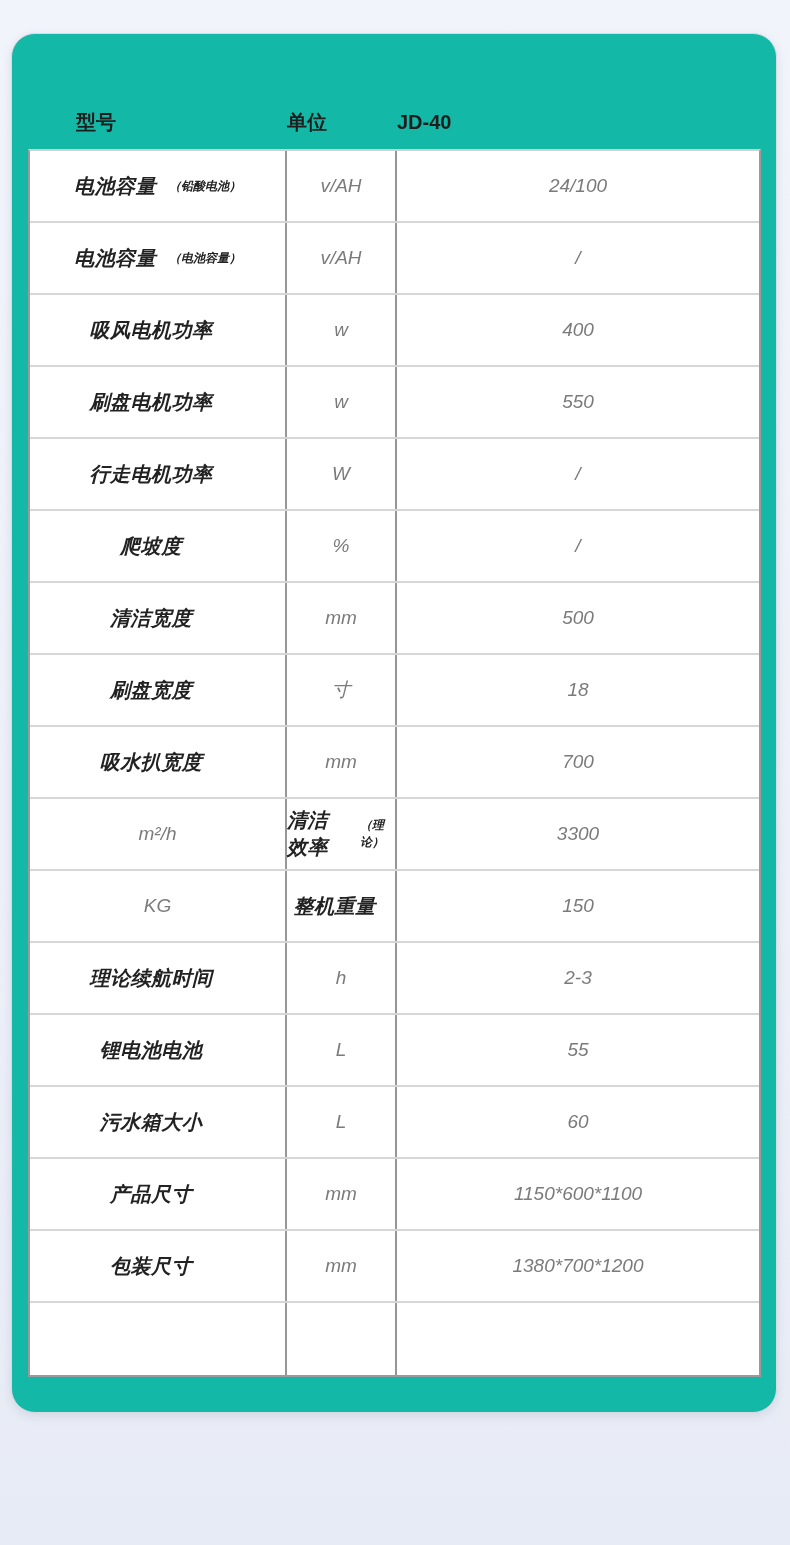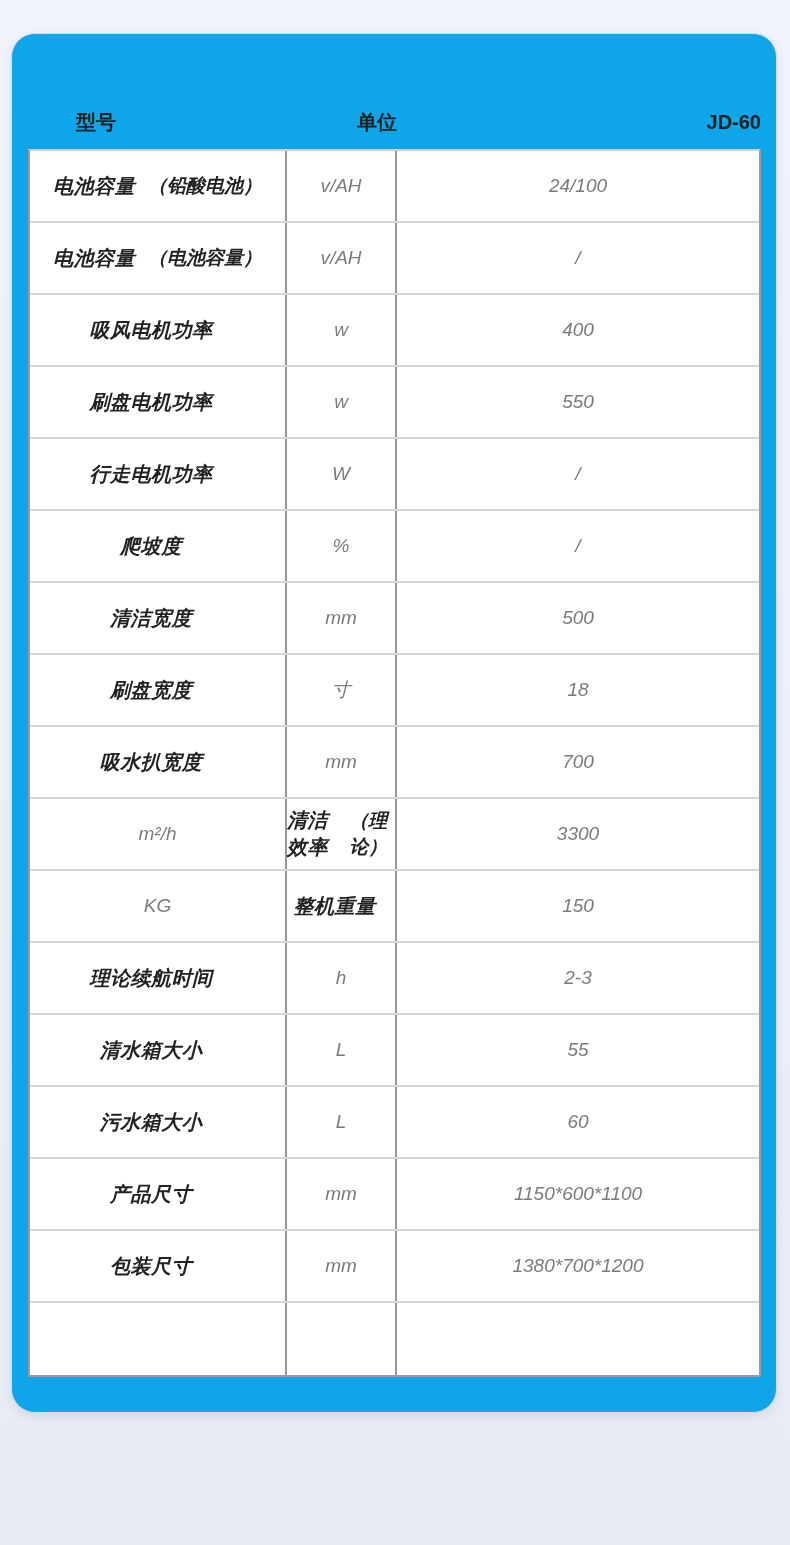--- a/index.html
+++ b/index.html
@@ -7,40 +7,40 @@
     width: 790px; height: 1545px;
     font-family: "Liberation Sans", "DejaVu Sans", sans-serif;
     overflow: hidden;
   }
   body { background: linear-gradient(180deg, #f2f4fb 0%, #edf0f8 55%, #e7ebf5 100%); }
 
   .card {
     position: absolute;
     left: 11px; top: 33px;
     width: 766px; height: 1380px;
-    background: #0ea5e9;
+    background: #14b8a6;
     border: 1px solid #d8dbe2;
     border-radius: 24px;
     box-shadow: 0 3px 10px rgba(130,140,170,0.22);
   }
 
   .table-wrap { position: absolute; left: 16px; top: 0; width: 733px; }
 
   .header-row {
     display: grid;
     grid-template-columns: 259px 110px 364px;
     height: 115px;
     align-items: end;
     padding-bottom: 15px;
   }
   .header-cell {
     font-size: 20px;
     font-weight: 600;
     color: #1e1e1e;
-    text-align: right;
+    text-align: left;
     line-height: 1.2;
   }
   .header-cell.model-col { text-align: left; padding-left: 48px; }
 
   .spec-table {
     border-top: 2px solid #cfcfcf;
     border-left: 2px solid #9a9a9e;
     border-right: 2px solid #9a9a9e;
     border-bottom: 2px solid #9a9a9e;
     background: #ffffff;
@@ -60,41 +60,41 @@
   }
   .cell-label { border-right: 2px solid #96969a; }
   .cell-unit  { border-right: 2px solid #96969a; }
   .label-main {
     font-size: 20px;
     font-weight: 700;
     color: #222222;
     letter-spacing: 0.5px;
   }
   .label-note {
-    font-size: 19px;
+    font-size: 12px;
     font-weight: 700;
     color: #222222;
     margin-left: 13px;
   }
   .cell-unit span, .cell-value span {
     font-size: 19px;
     font-weight: 400;
     color: #7b7b7b;
   }
 </style>
 </head>
 <body>
 
 <div class="card">
   <div class="table-wrap">
 
     <div class="header-row">
       <div class="header-cell model-col">型号</div>
       <div class="header-cell">单位</div>
-      <div class="header-cell">JD-60</div>
+      <div class="header-cell">JD-40</div>
     </div>
 
     <div class="spec-table">
 
       <div class="spec-row">
         <div class="cell cell-label">
             <span class="label-main">电池容量</span>
             <span class="label-note">（铅酸电池）</span>
           </div>
         <div class="cell cell-unit">
@@ -243,21 +243,21 @@
         <div class="cell cell-unit">
             <span>h</span>
           </div>
         <div class="cell cell-value">
             <span>2-3</span>
           </div>
       </div>
 
       <div class="spec-row">
         <div class="cell cell-label">
-            <span class="label-main">清水箱大小</span>
+            <span class="label-main">锂电池电池</span>
             <span class="label-note"></span>
           </div>
         <div class="cell cell-unit">
             <span>L</span>
           </div>
         <div class="cell cell-value">
             <span>55</span>
           </div>
       </div>
 

